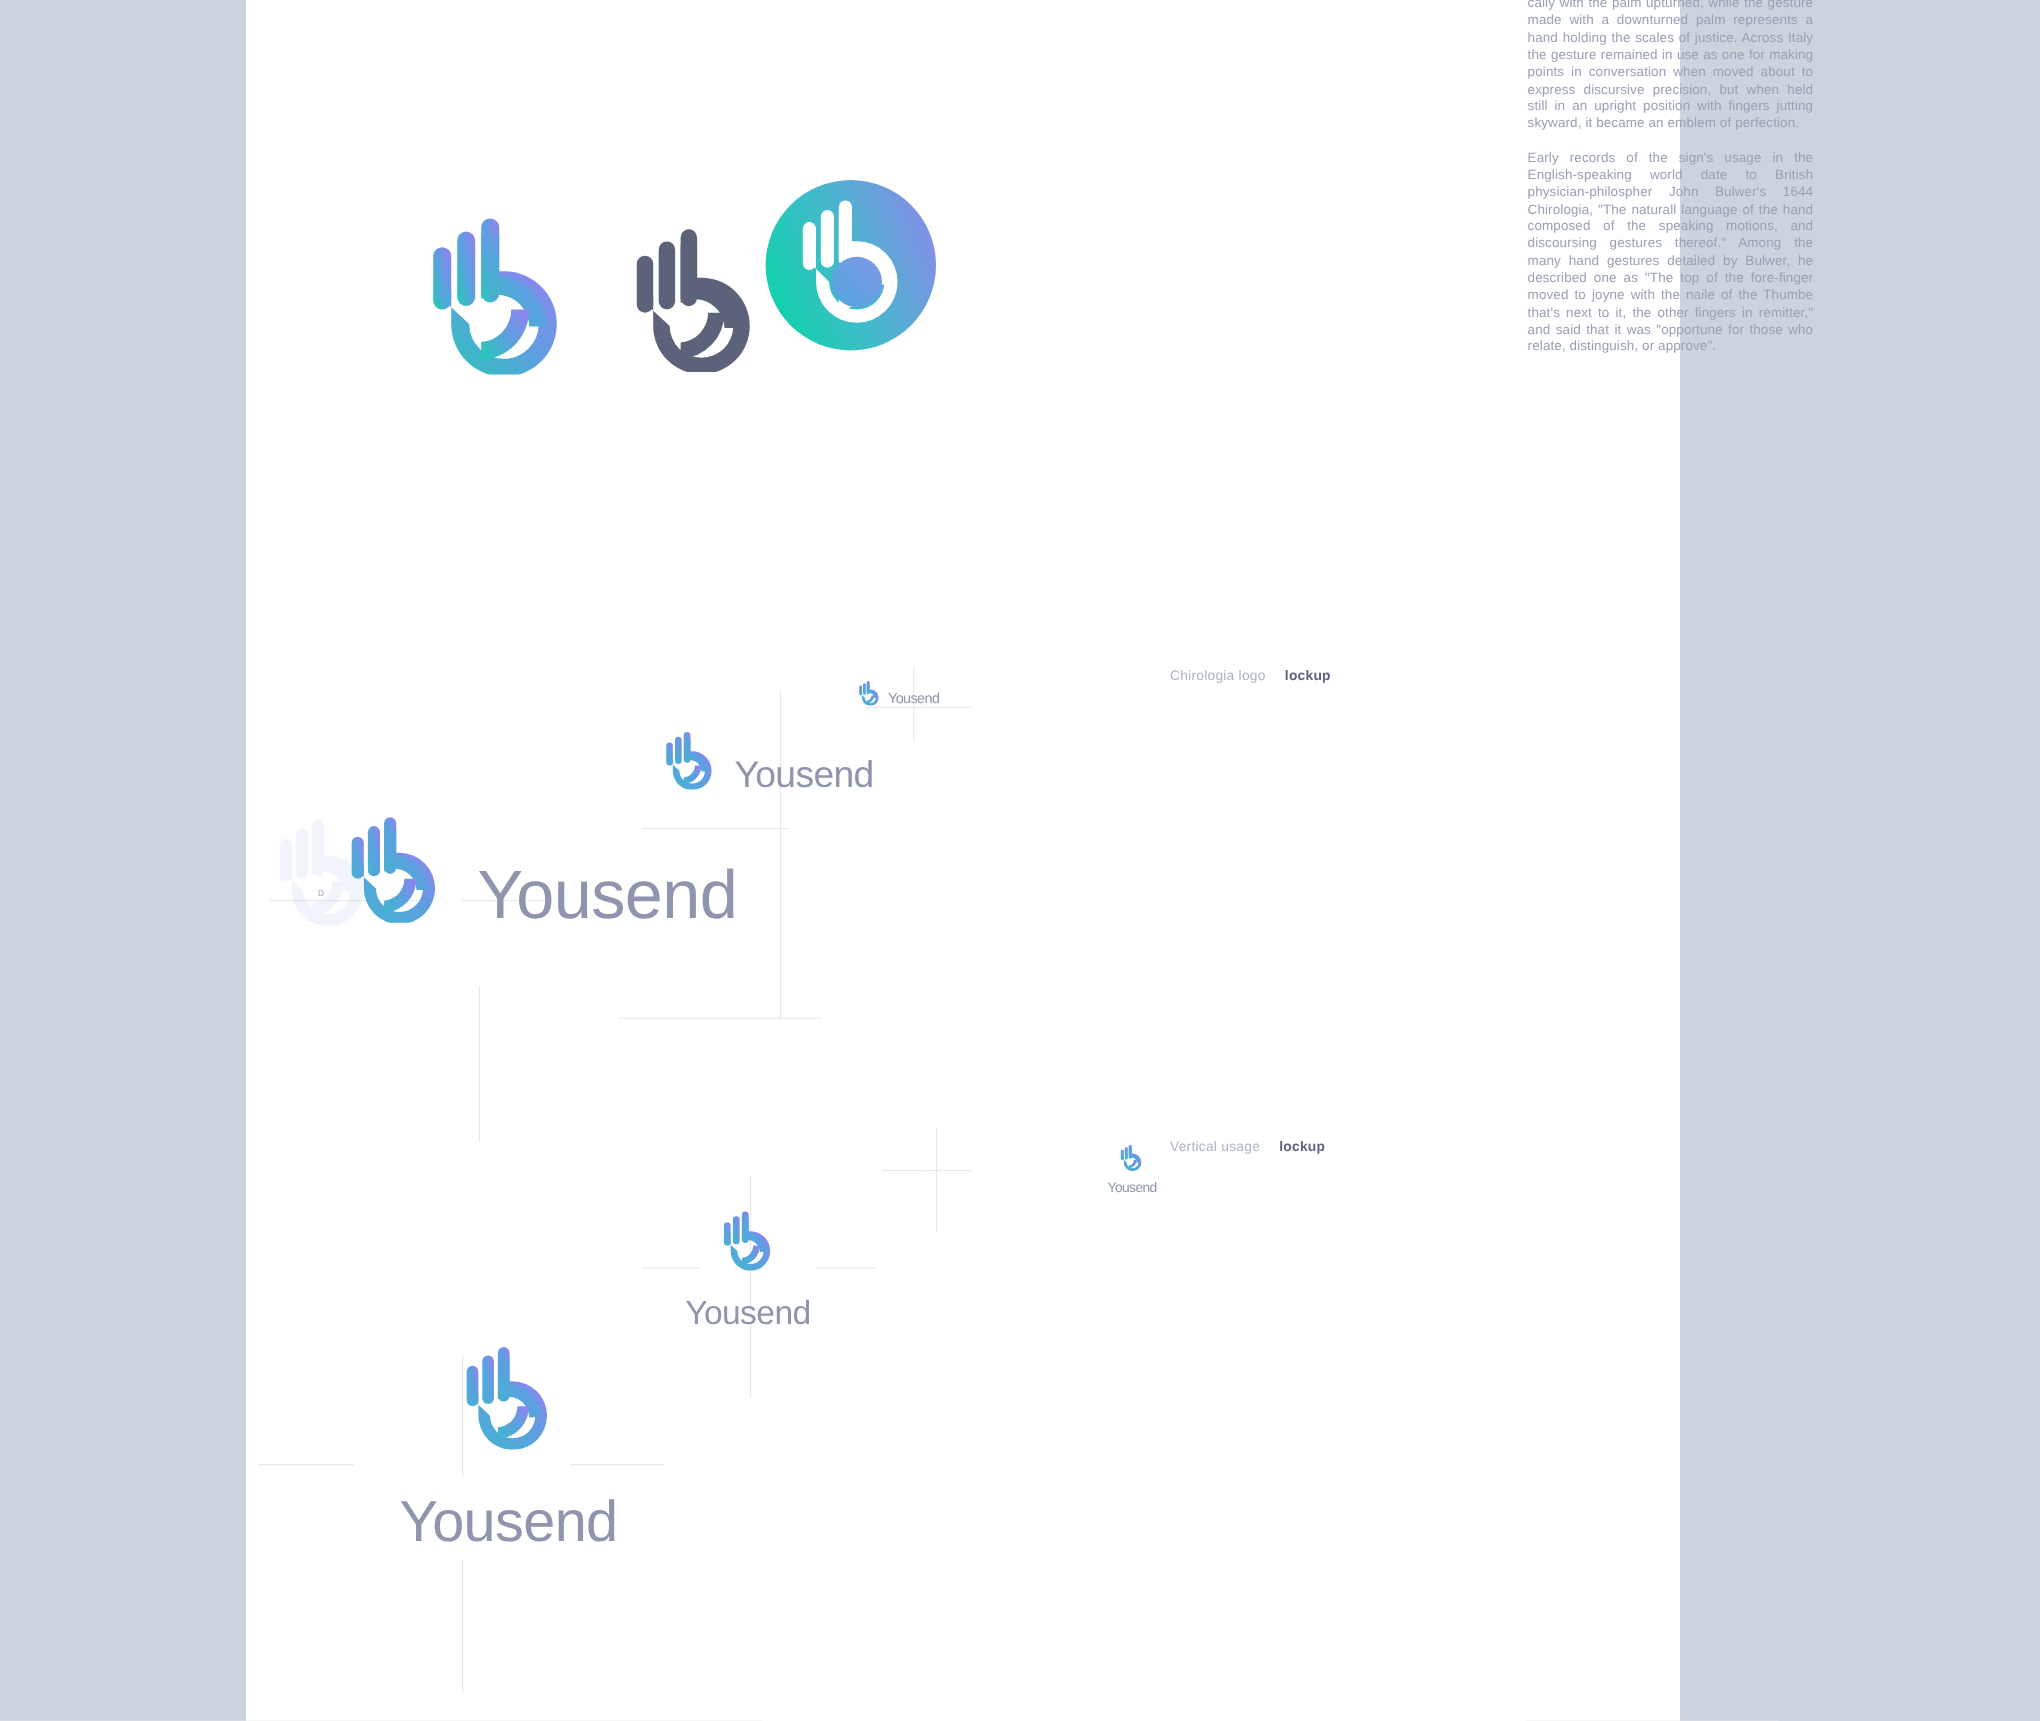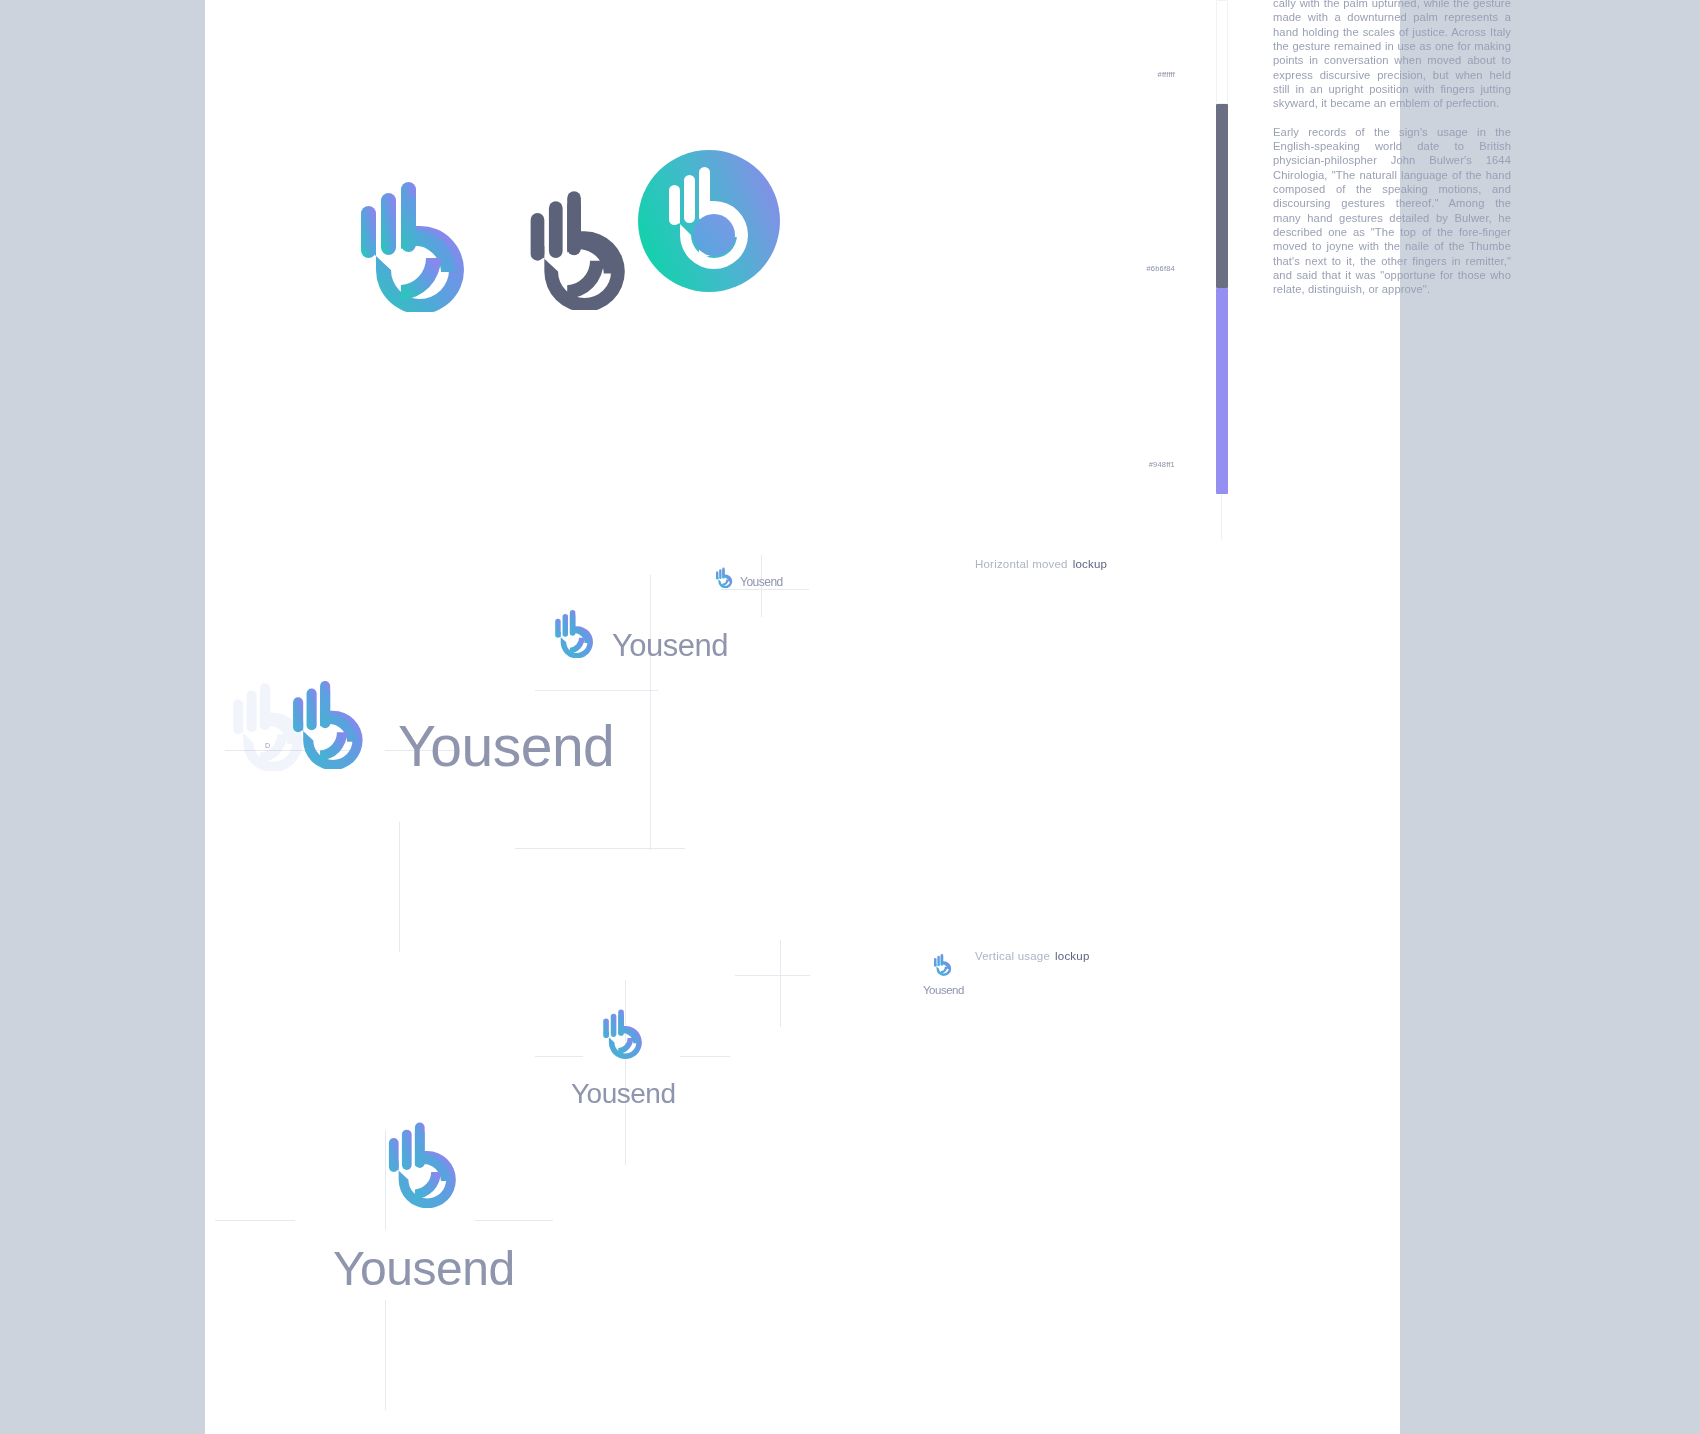--- a/index.html
+++ b/index.html
@@ -41,21 +41,21 @@
     text-align:justify;
     letter-spacing:.1px;
   }
   .copy p{margin:0 0 14px 0;}
 
   
   .sec-label{
     position:absolute;
     font-size:11.5px;color:#aeb4c6;letter-spacing:.2px;white-space:nowrap;
   }
-  .sec-label b{color:#5c6480;font-weight:400;margin-left:5px;}
+  .sec-label b{color:#5c6480;font-weight:700;margin-left:16px;}
 
   
   .lockup{position:absolute;display:flex;align-items:center;}
   .lockup .wordmark{
     color:#8e95ad;font-weight:400;letter-spacing:-0.5px;
     font-family:"Liberation Sans", sans-serif;
     line-height:1;white-space:nowrap;
   }
   .vlockup{position:absolute;display:flex;flex-direction:column;align-items:center;}
   .vlockup .wordmark{
@@ -138,40 +138,28 @@
           <rect x="64" y="20" width="11" height="54" rx="5.5"></rect>
           <path d="M34 66 h11 v22 a34 34 0 1 0 34 -34 h-8 v11 h8 a23 23 0 1 1 -23 23 z"></path>
           <path d="M64 31 h11 v26 a32 32 0 0 1 31 33 h-11 a21 21 0 0 0 -31 -18 z"></path>
           <path d="M95 78 a32 32 0 0 1 -31 33 v-11 a21 21 0 0 0 20 -22 z"></path>
         </g>
         <circle cx="79" cy="88" r="21" fill="url(#gDot)"></circle>
       </svg>
     </div>
   </div>
 
-  <div class="swatches">
-    <div class="sw-rule"></div>
-
-    <div class="swatch-bar" style="top:0px;height:104px;background:#ffffff;border:1px solid #f1f2f6;box-sizing:border-box;"></div>
-    <div class="swatch-label" style="top:70px;">#ffffff</div>
-
-    <div class="swatch-bar" style="top:104px;height:184px;background:#6b6f84;"></div>
-    <div class="swatch-label" style="top:264px;">#6b6f84</div>
-
-    <div class="swatch-bar" style="top:288px;height:206px;background:#948ff1;"></div>
-    <div class="swatch-label" style="top:460px;">#948ff1</div>
-  </div>
 
   <div class="copy">
     <p>cally with the palm upturned, while the gesture made with a downturned palm represents a hand holding the scales of justice. Across Italy the gesture remained in use as one for making points in conversation when moved about to express discursive precision, but when held still in an upright position with fingers jutting skyward, it became an emblem of perfection.</p>
     <p>Early records of the sign's usage in the English-speaking world date to British physician-philospher John Bulwer's 1644 Chirologia, "The naturall language of the hand composed of the speaking motions, and discoursing gestures thereof." Among the many hand gestures detailed by Bulwer, he described one as "The top of the fore-finger moved to joyne with the naile of the Thumbe that's next to it, the other fingers in remitter," and said that it was "opportune for those who relate, distinguish, or approve".</p>
   </div>
 
   <div class="sec-label" style="left:770px;top:558px;">
-    <span>Horizontal moved</span><b>lockup</b>
+    <span>Chirologia logo</span><b>lockup</b>
   </div>
 
   <div>
 
     <div class="gl-v" style="left:445px;top:575px;height:125px;"></div>
     <div class="gl-v" style="left:556px;top:555px;height:62px;"></div>
     <div class="gl-h" style="left:516px;top:589px;width:50px;"></div>
     <div class="gl-h" style="left:566px;top:589px;width:38px;"></div>
     <div class="gl-h" style="left:330px;top:690px;width:123px;"></div>
     <div class="gl-v" style="left:445px;top:700px;height:150px;"></div>

